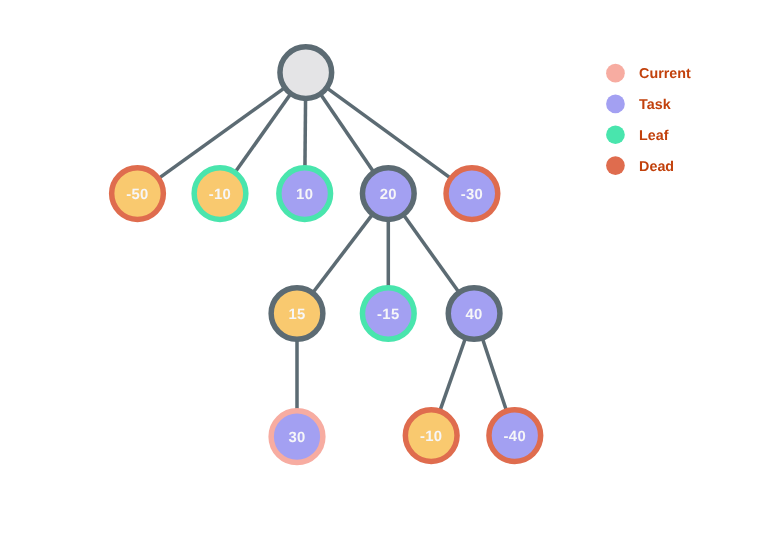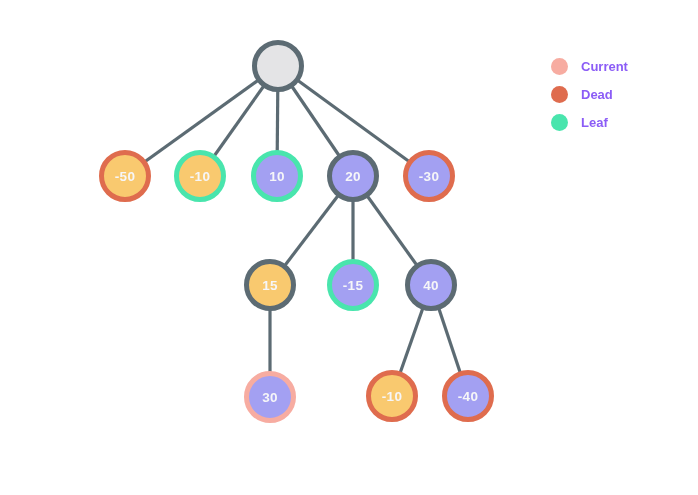--- a/index.html
+++ b/index.html
@@ -28,21 +28,21 @@
   .legend-row { display: flex; align-items: center; height: 28px; }
   .legend-swatch {
     width: 17px; height: 17px;
     border-radius: 50%;
     margin-right: 13px;
     flex: 0 0 auto;
   }
   .legend-label {
     font-size: 13px;
     font-weight: bold;
-    color: #8b5cf6;
+    color: #c2410c;
     line-height: 1;
   }
 </style>
 </head>
 <body>
 
 <div class="stage">
   <svg id="tree-svg" class="tree-svg" xmlns="http://www.w3.org/2000/svg" width="698" height="495">
       <line x1="278" y1="66" x2="125" y2="176" stroke="#5c6b73" stroke-width="3.2"></line>
       <line x1="278" y1="66" x2="200" y2="176" stroke="#5c6b73" stroke-width="3.2"></line>
@@ -102,21 +102,25 @@
         <circle cx="468" cy="396" r="23.5" fill="#a3a0f2" stroke="#df6c4e" stroke-width="5"></circle>
         <text x="468" y="396" text-anchor="middle" dy="0.36em" fill="#f6f6f8">-40</text>
       </g>
     </svg>
   <div class="legend" id="legend">
       <div class="legend-row">
         <span class="legend-swatch" style="background: rgb(247, 172, 161);"></span>
         <span class="legend-label">Current</span>
       </div>
       <div class="legend-row">
-        <span class="legend-swatch" style="background: rgb(223, 108, 78);"></span>
-        <span class="legend-label">Dead</span>
+        <span class="legend-swatch" style="background: rgb(163, 160, 242);"></span>
+        <span class="legend-label">Task</span>
       </div>
       <div class="legend-row">
         <span class="legend-swatch" style="background: rgb(73, 229, 173);"></span>
         <span class="legend-label">Leaf</span>
       </div>
+      <div class="legend-row">
+        <span class="legend-swatch" style="background: rgb(223, 108, 78);"></span>
+        <span class="legend-label">Dead</span>
+      </div>
     </div>
 </div>
 
 </body></html>

